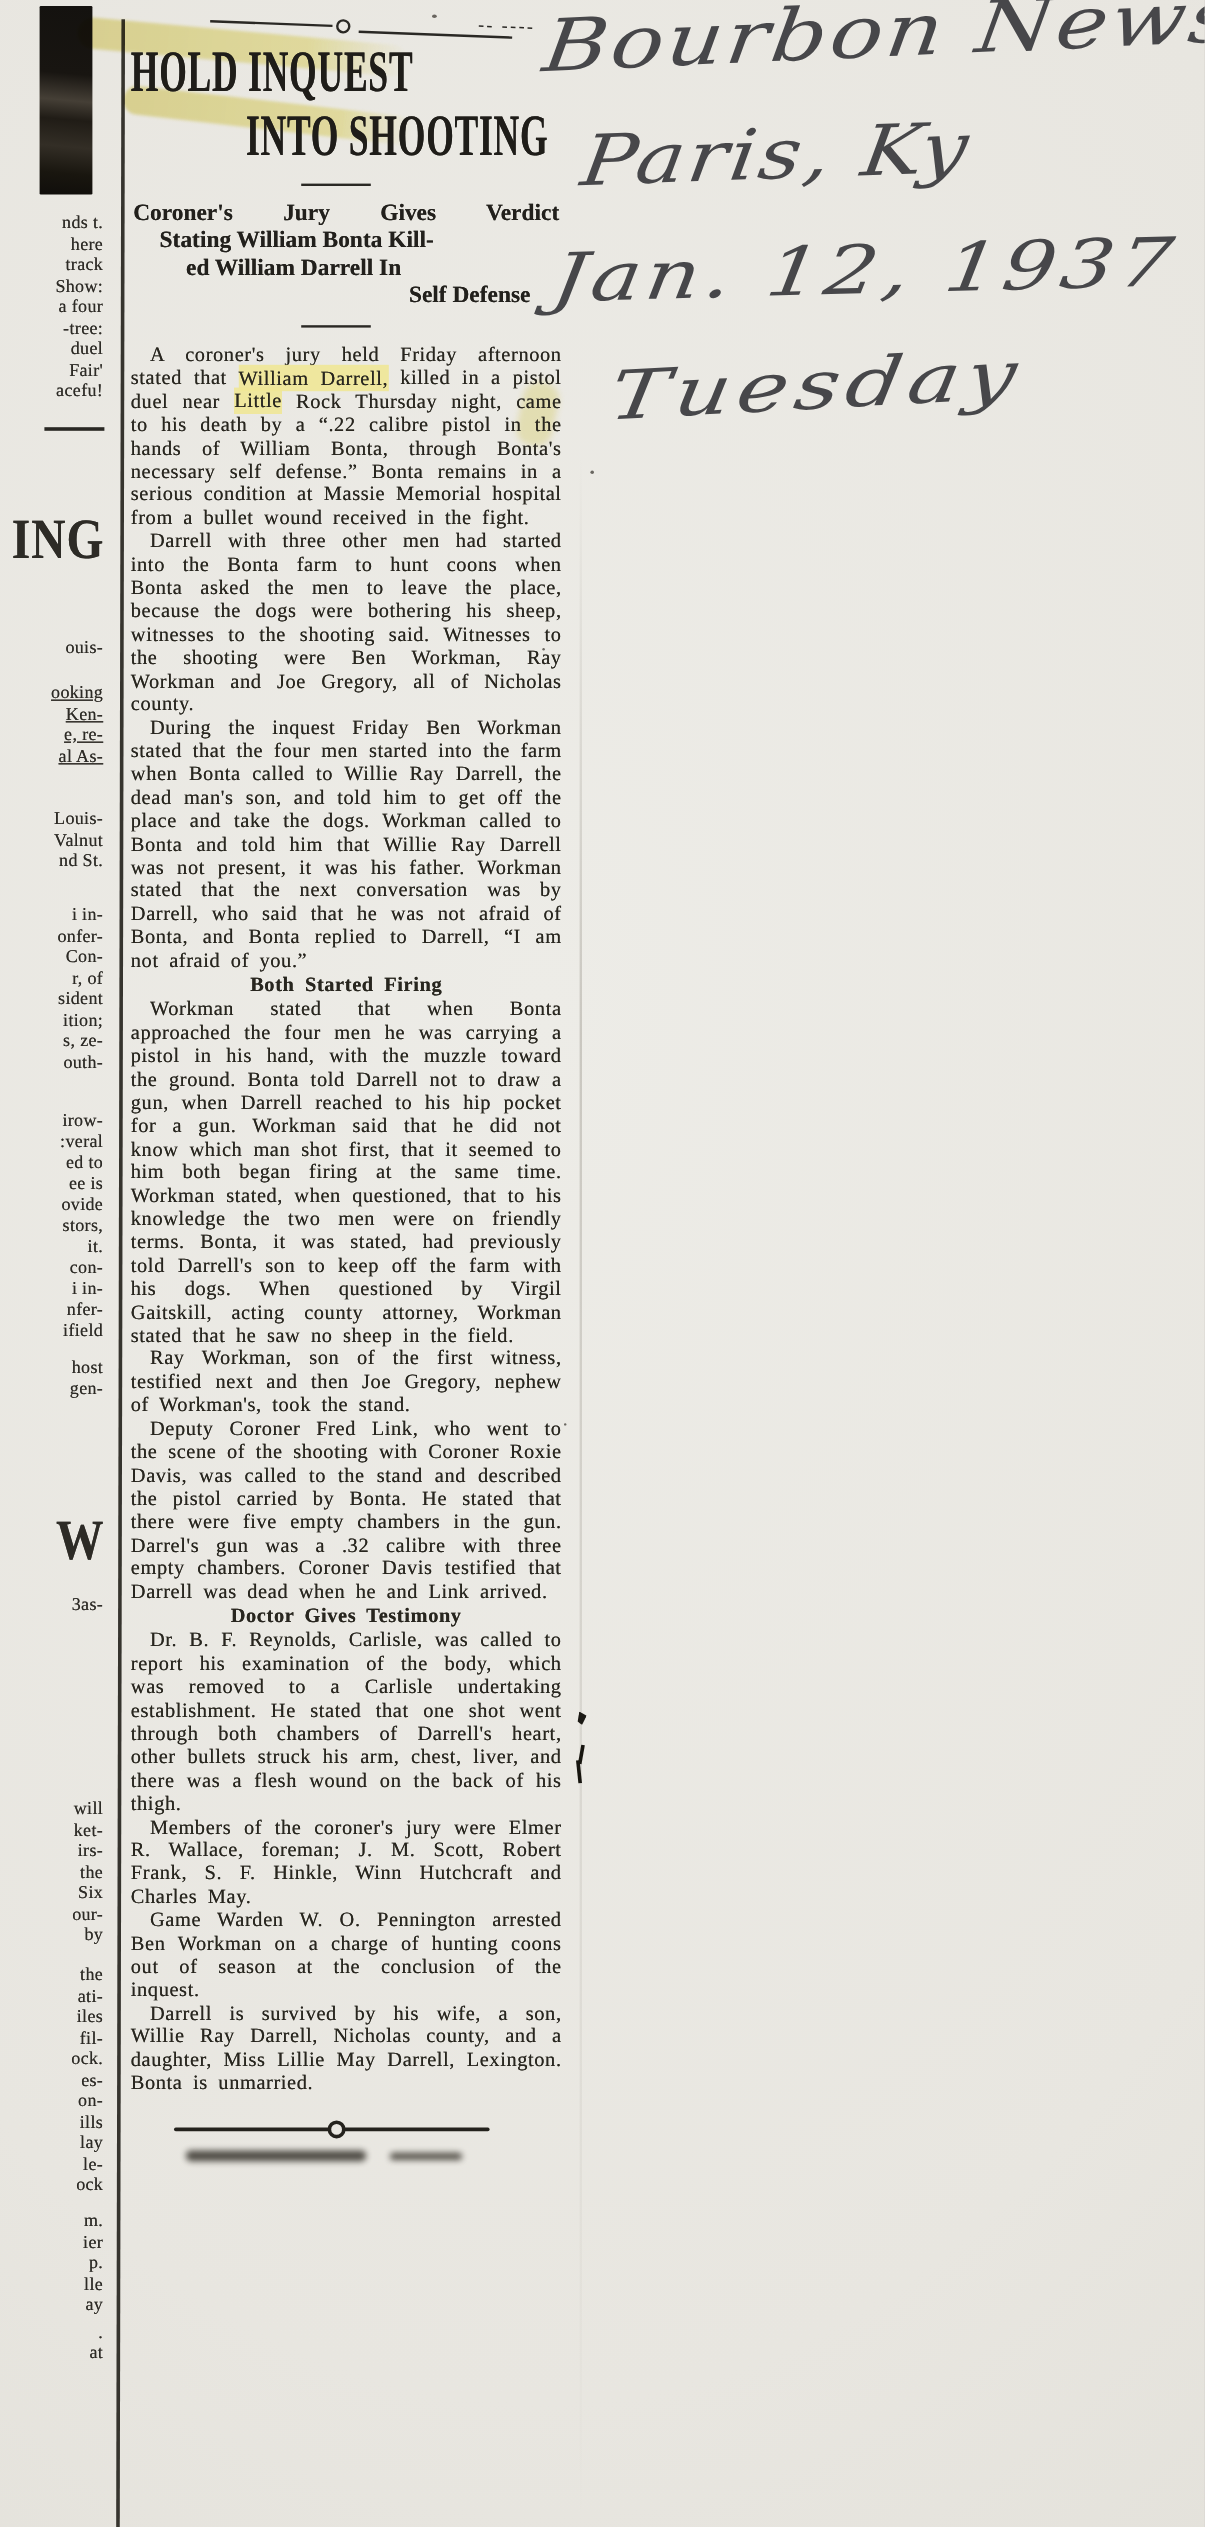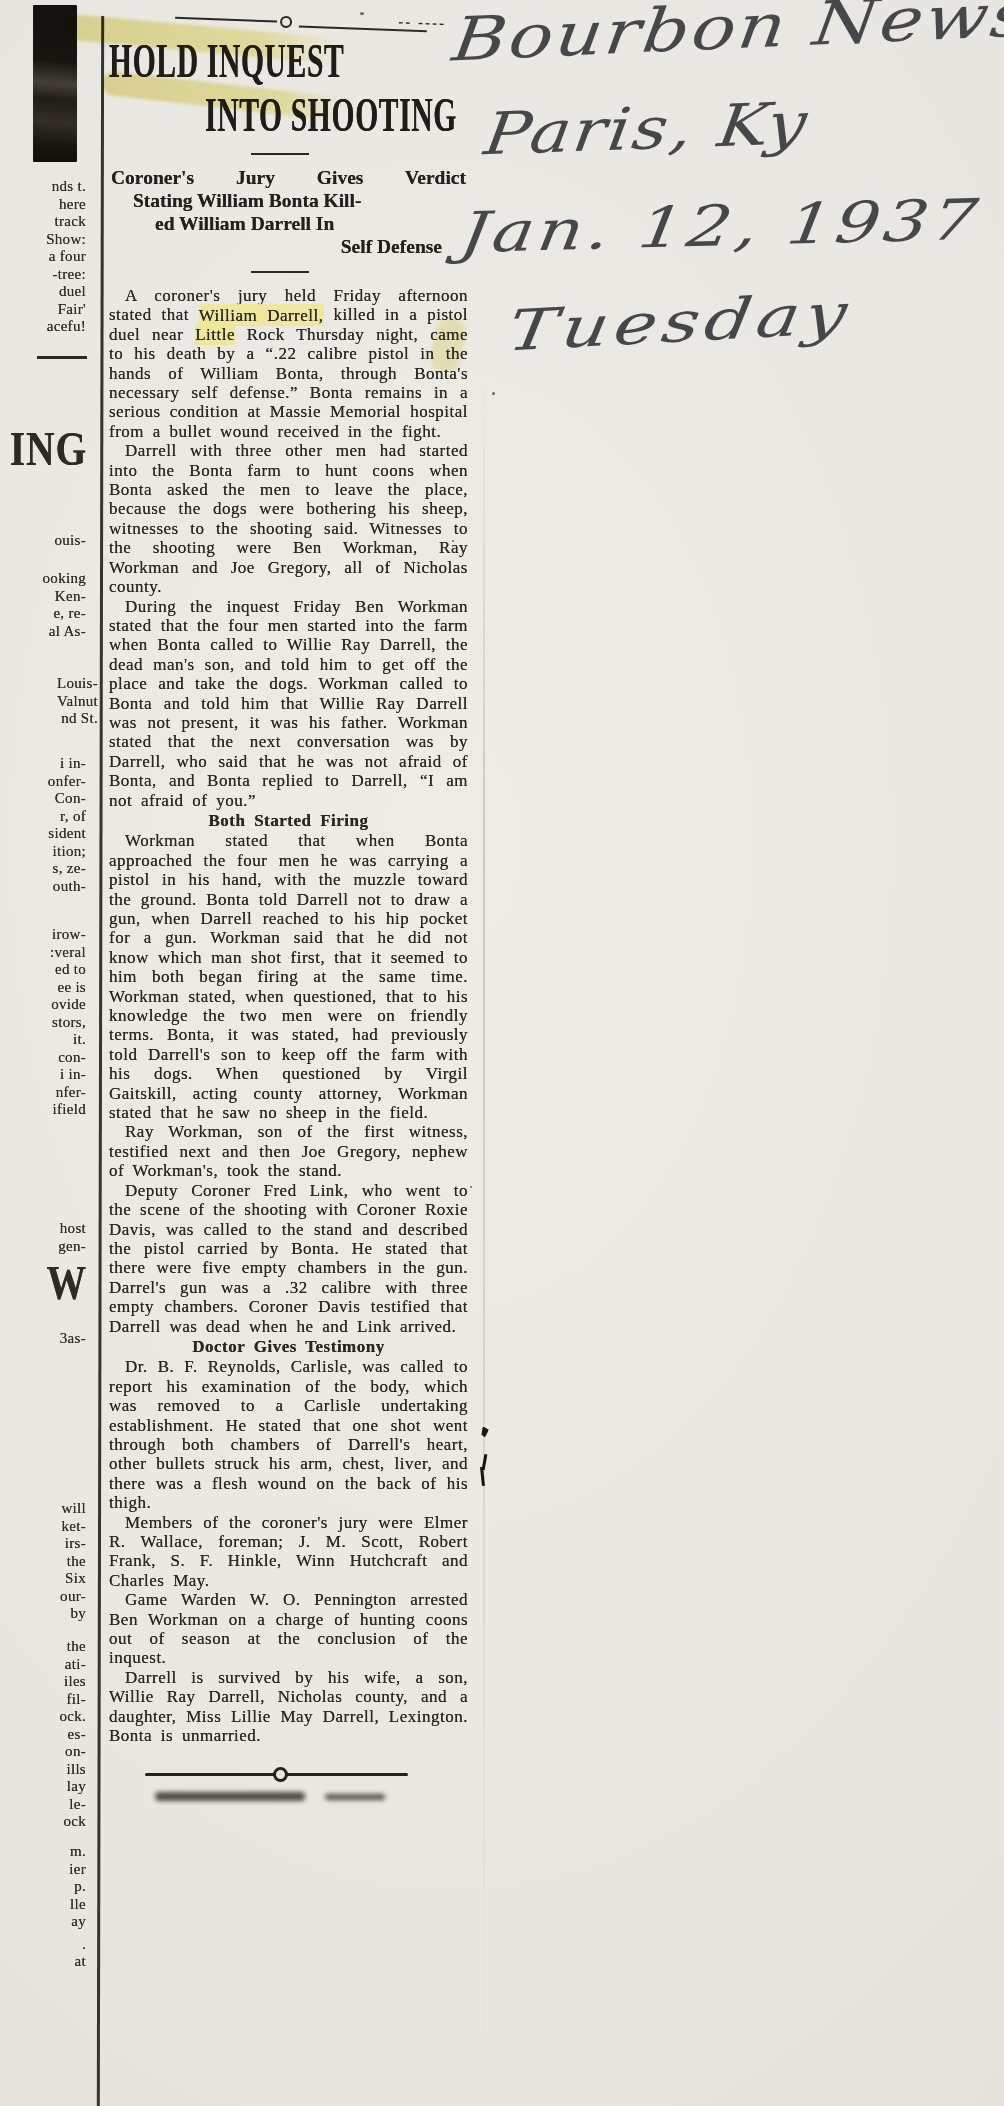--- a/index.html
+++ b/index.html
@@ -111,27 +111,27 @@
       </div>
       <div class="frag-group" style="top: 350px;">
         <div class="frag-dash"></div>
       </div>
       <div class="frag-group big" style="top: 424px;">
         <div class="frag-line">ING</div>
       </div>
       <div class="frag-group" style="top: 532px;">
         <div class="frag-line">ouis-</div>
       </div>
-      <div class="frag-group" style="top: 570px;">
+      <div class="frag-group" style="top: 570px; text-decoration: underline;">
         <div class="frag-line">ooking</div>
         <div class="frag-line">Ken-</div>
         <div class="frag-line">e, re-</div>
         <div class="frag-line">al As-</div>
       </div>
-      <div class="frag-group" style="top: 675px; padding-left: 12px;">
+      <div class="frag-group" style="top: 675px;">
         <div class="frag-line">Louis-</div>
         <div class="frag-line">Valnut</div>
         <div class="frag-line">nd St.</div>
       </div>
       <div class="frag-group" style="top: 755px;">
         <div class="frag-line">i in-</div>
         <div class="frag-line">onfer-</div>
         <div class="frag-line">Con-</div>
         <div class="frag-line">r, of</div>
         <div class="frag-line">sident</div>
@@ -145,21 +145,21 @@
         <div class="frag-line">ed to</div>
         <div class="frag-line">ee is</div>
         <div class="frag-line">ovide</div>
         <div class="frag-line">stors,</div>
         <div class="frag-line">it.</div>
         <div class="frag-line">con-</div>
         <div class="frag-line">i in-</div>
         <div class="frag-line">nfer-</div>
         <div class="frag-line">ifield</div>
       </div>
-      <div class="frag-group" style="top: 1220px;">
+      <div class="frag-group" style="top: 1132px;">
         <div class="frag-line">host</div>
         <div class="frag-line">gen-</div>
       </div>
       <div class="frag-group big" style="top: 1258px;">
         <div class="frag-line">W</div>
       </div>
       <div class="frag-group" style="top: 1330px;">
         <div class="frag-line">3as-</div>
       </div>
       <div class="frag-group" style="top: 1500px;">

